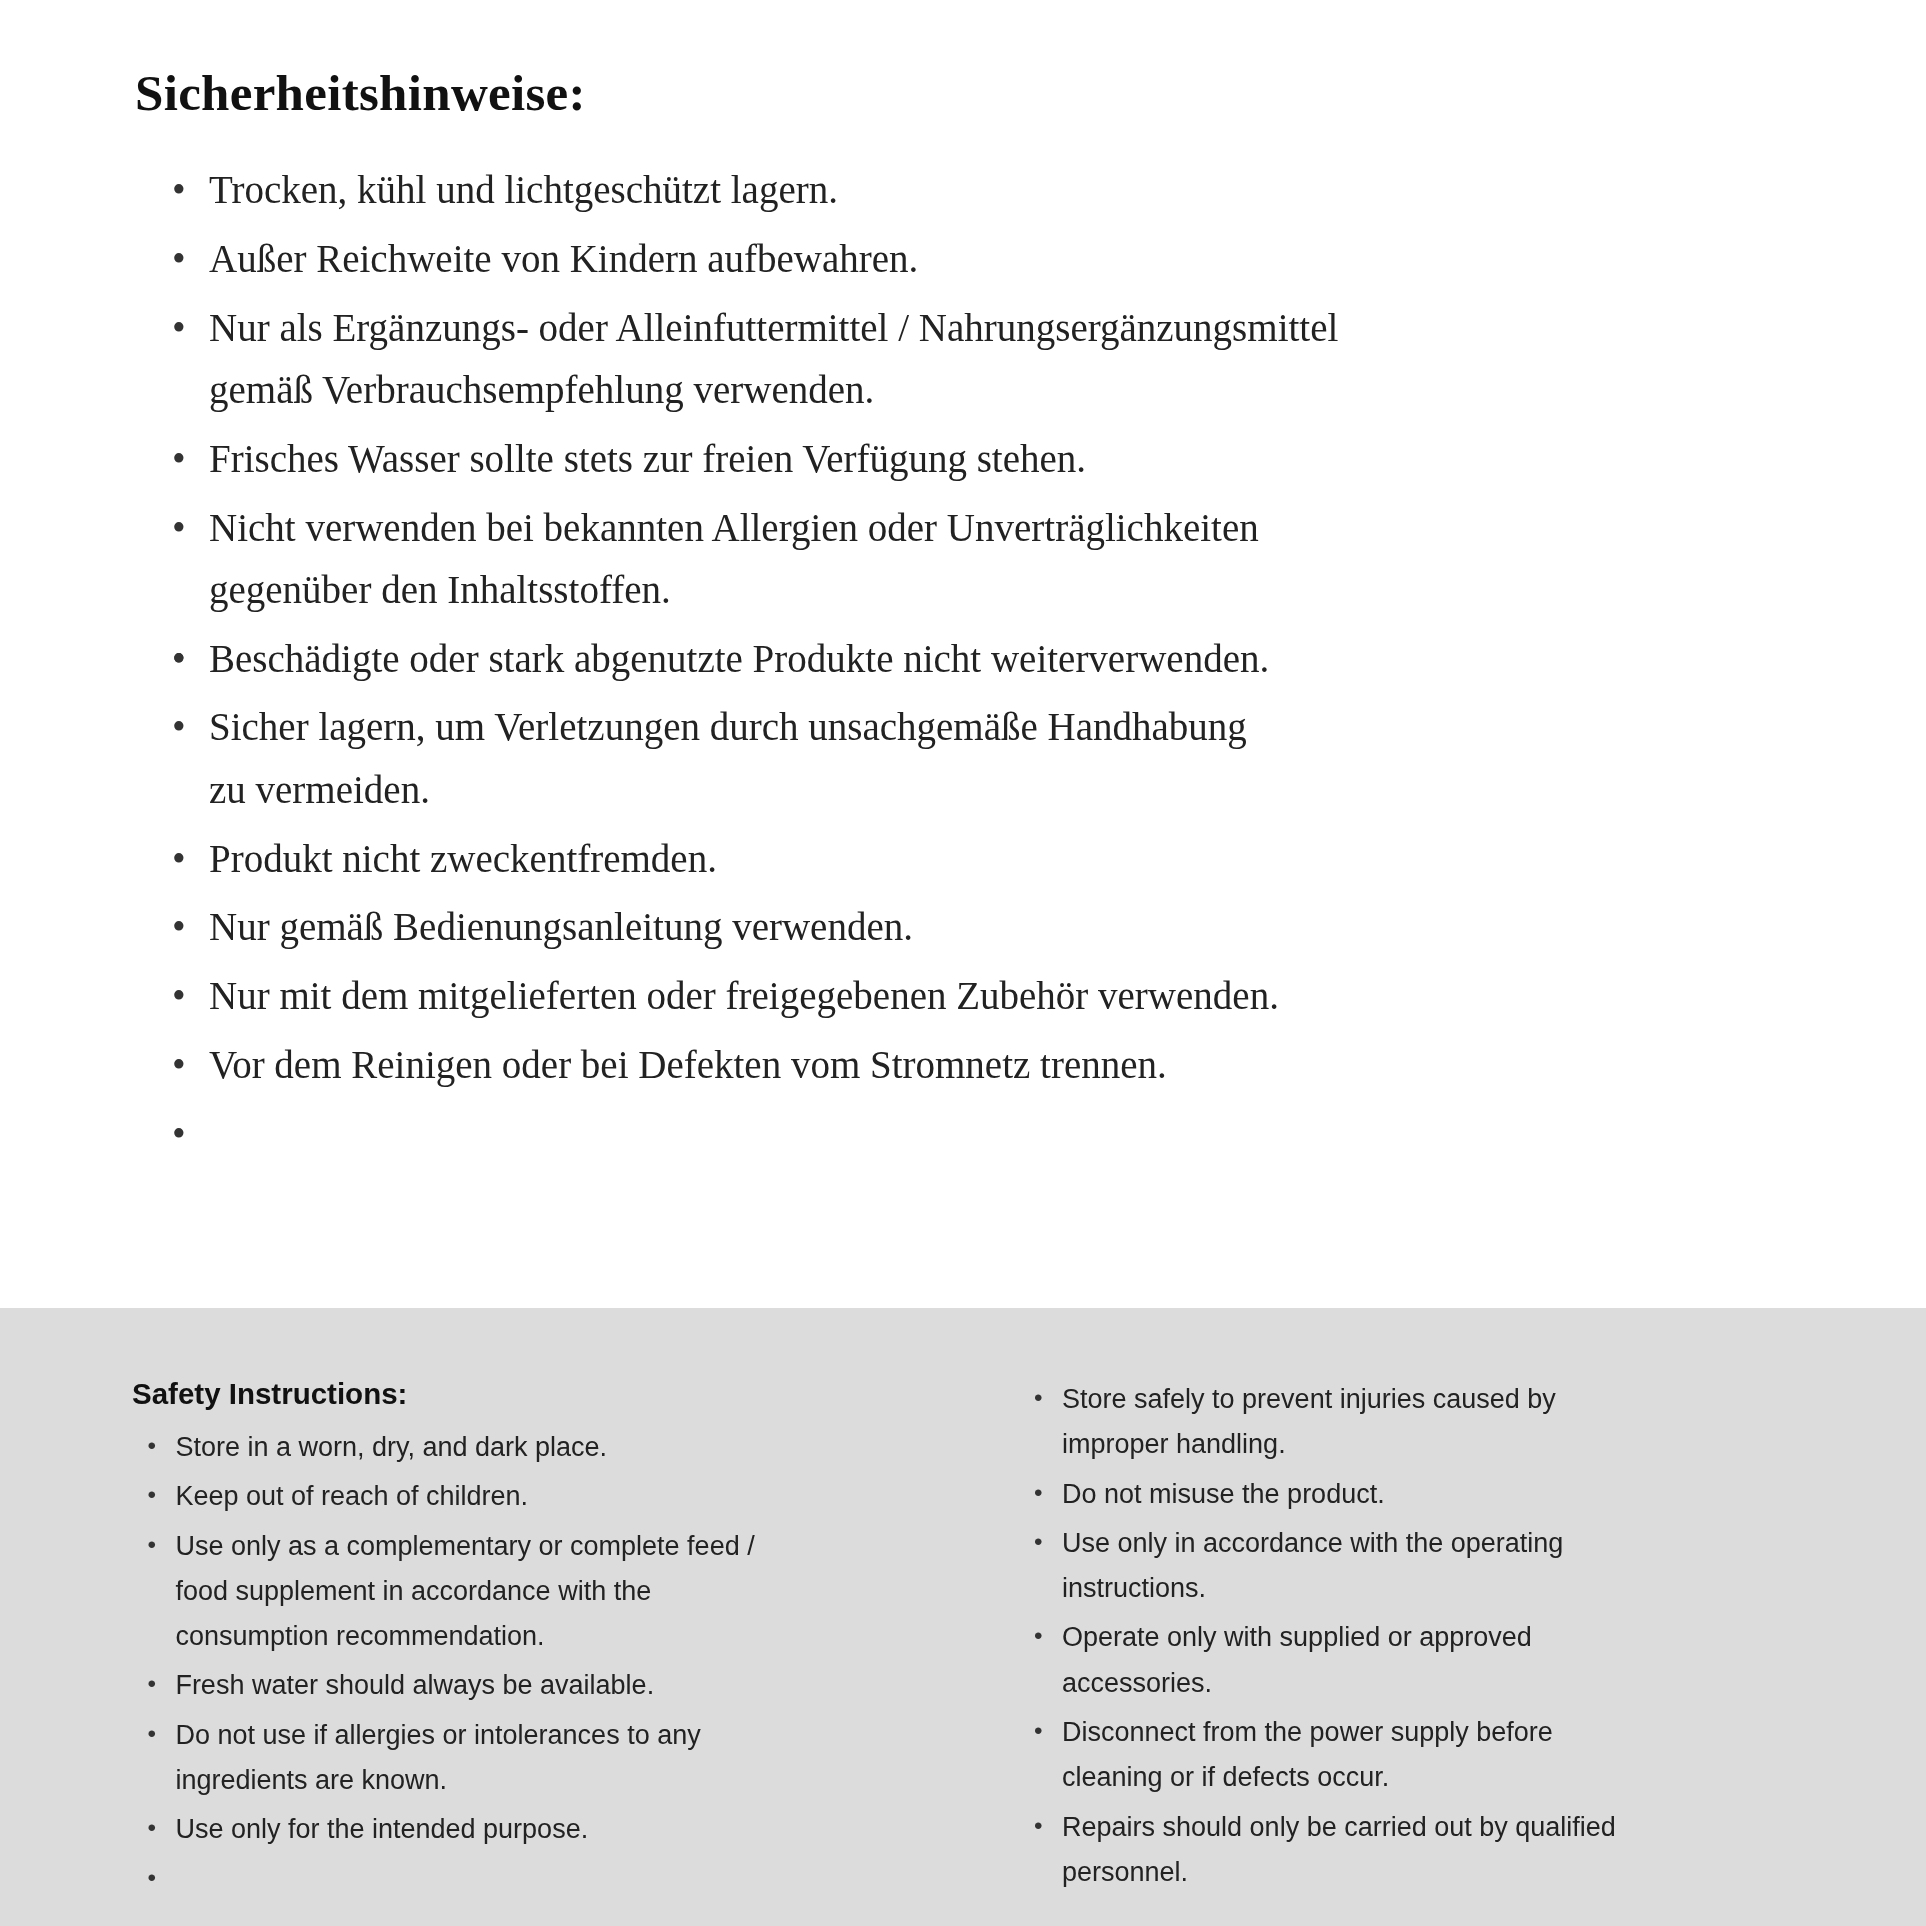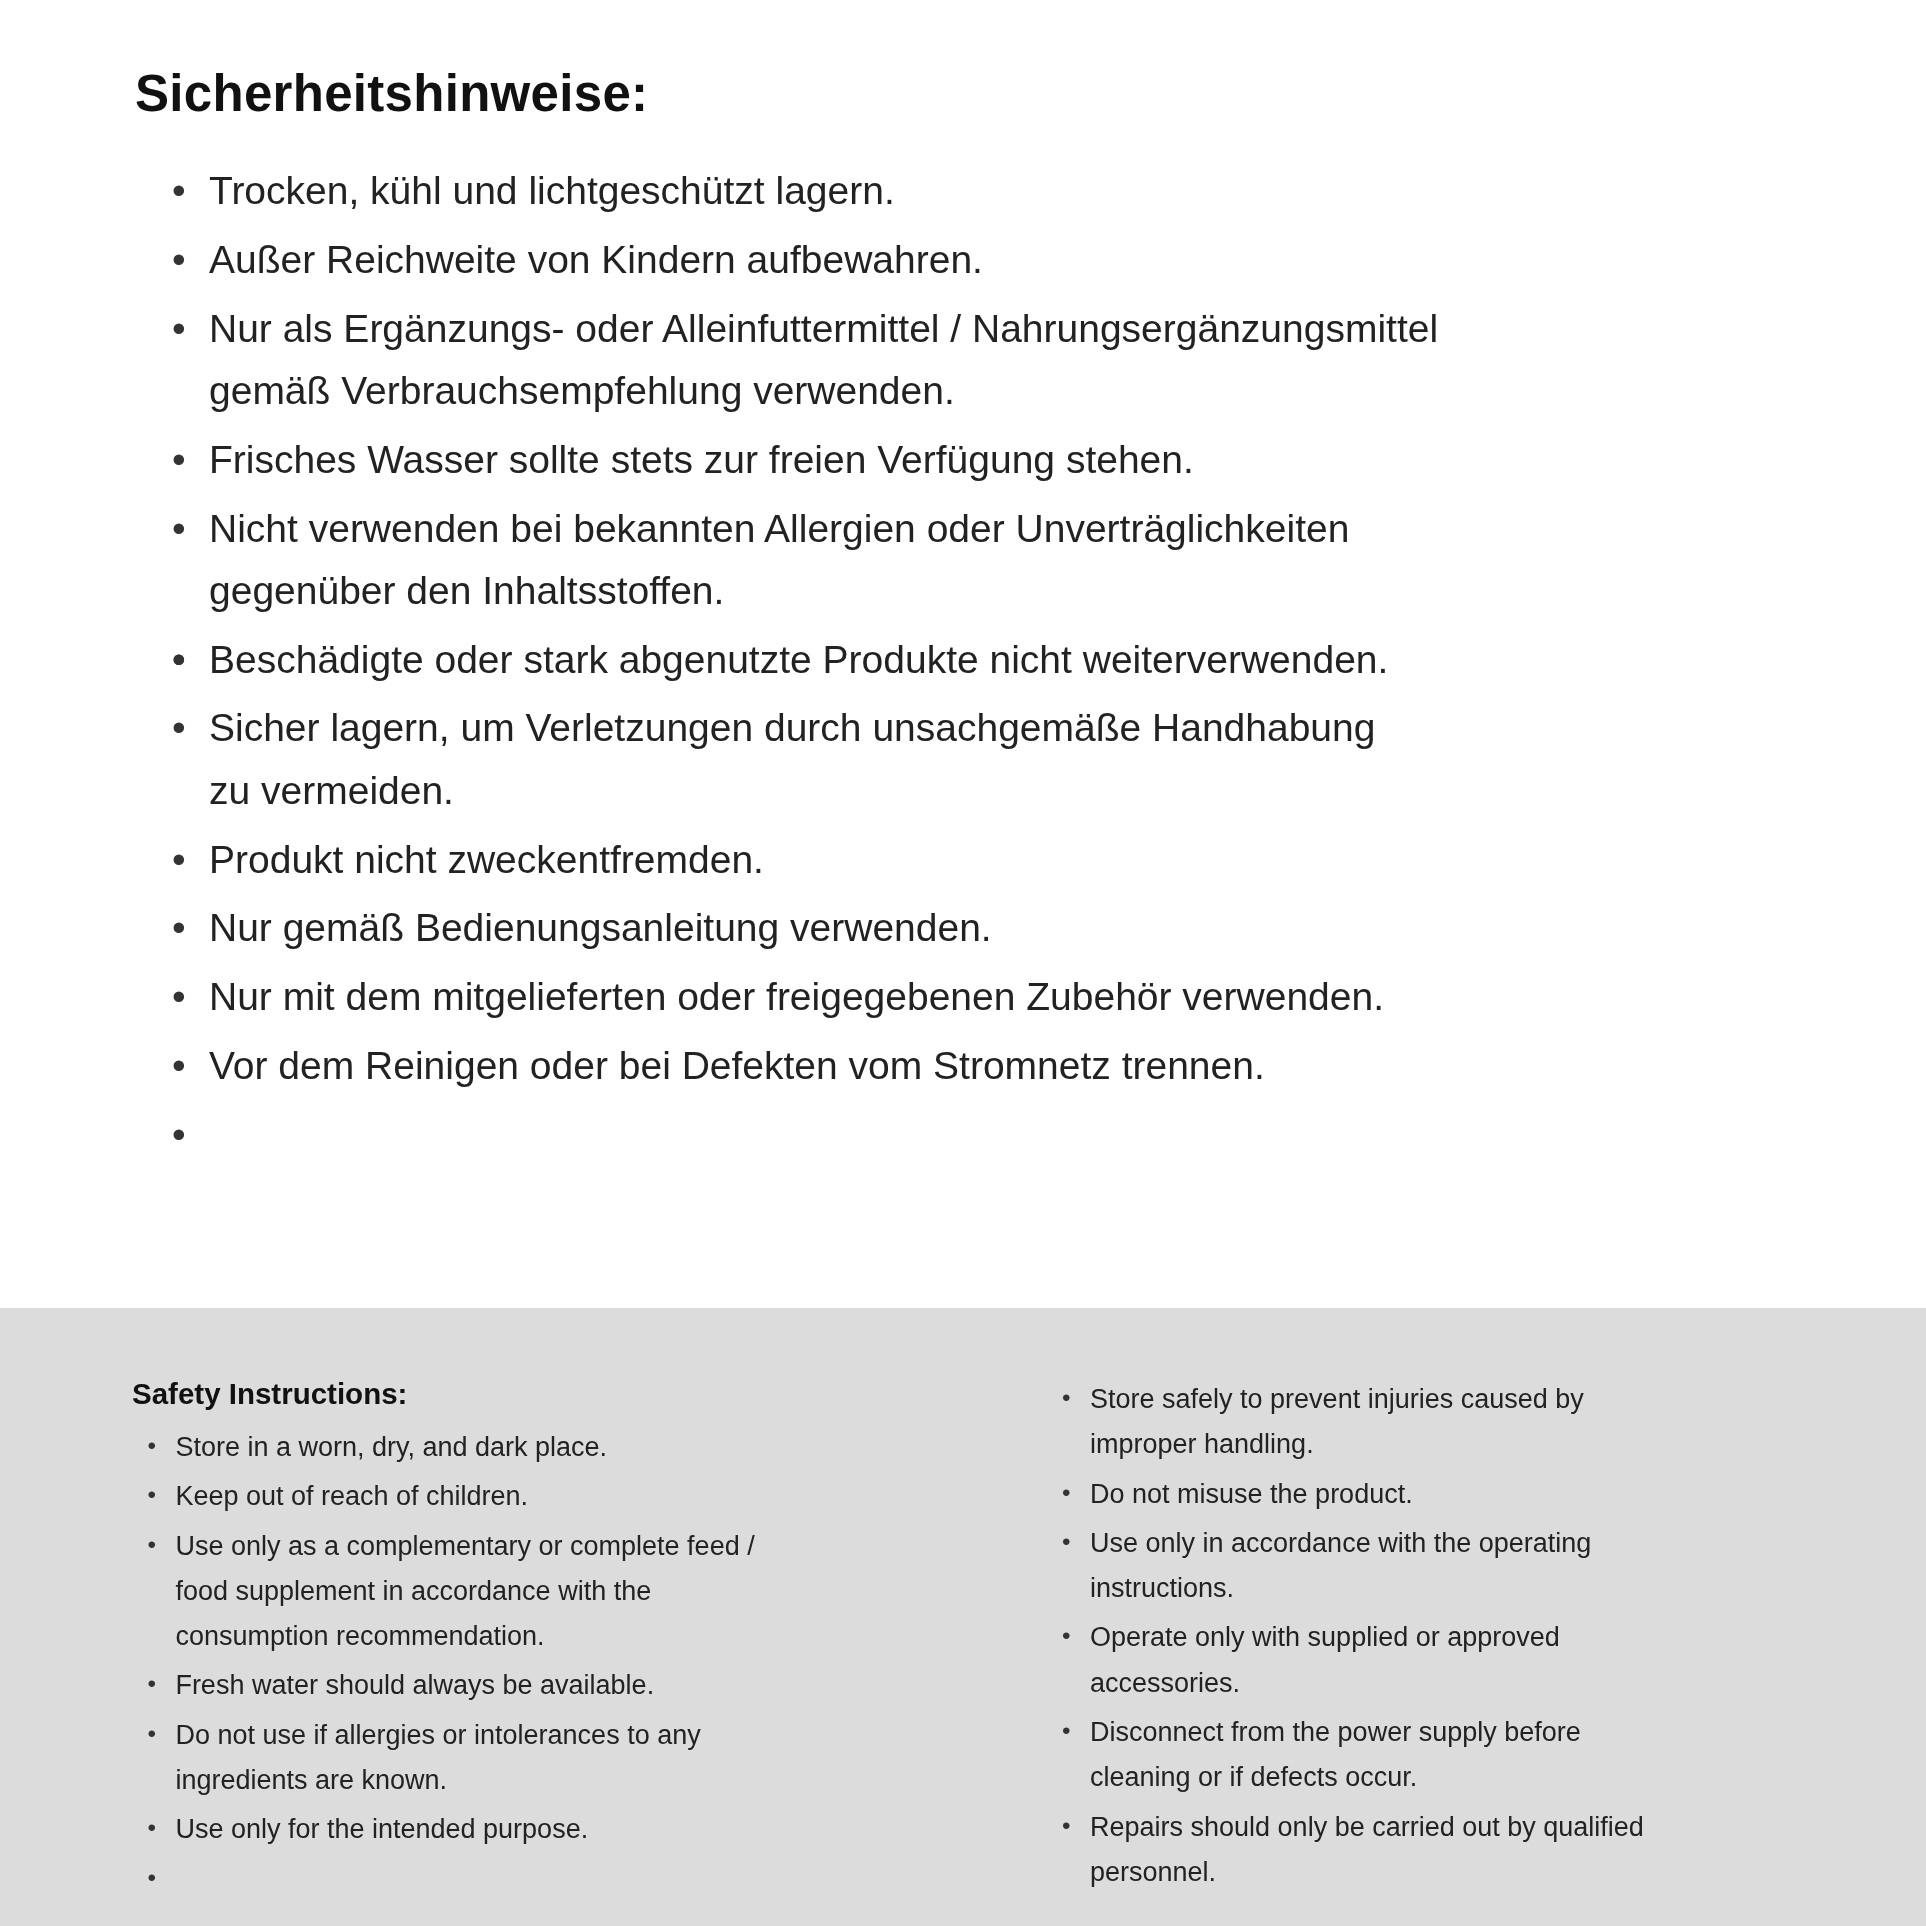--- a/index.html
+++ b/index.html
@@ -16,20 +16,21 @@
     font-family: "Liberation Sans", "DejaVu Sans", sans-serif;
     color: #1c1c1c;
   }
 
   
   .german-section {
     position: absolute;
     top: 64px;
     left: 135px;
     right: 77px;
+    font-family: Liberation Serif, serif;
   }
   .german-title {
     margin: 0 0 37px 0;
     font-size: 51px;
     font-weight: 700;
     color: #111111;
     letter-spacing: 0.3px;
   }
   ul.safety-list {
     list-style: none;
@@ -63,21 +64,20 @@
     position: absolute;
     top: 1308px;
     left: 0;
     right: 0;
     bottom: 0;
     background: #dcdcdc;
     box-sizing: border-box;
     padding: 69px 64px 26px 132px;
     display: flex;
     align-items: flex-start;
-    gap: 28px;
   }
   .col-left {
     width: 902px;
     flex: none;
   }
   .col-right {
     flex: 1;
     min-width: 0;
   }
   .english-title {

